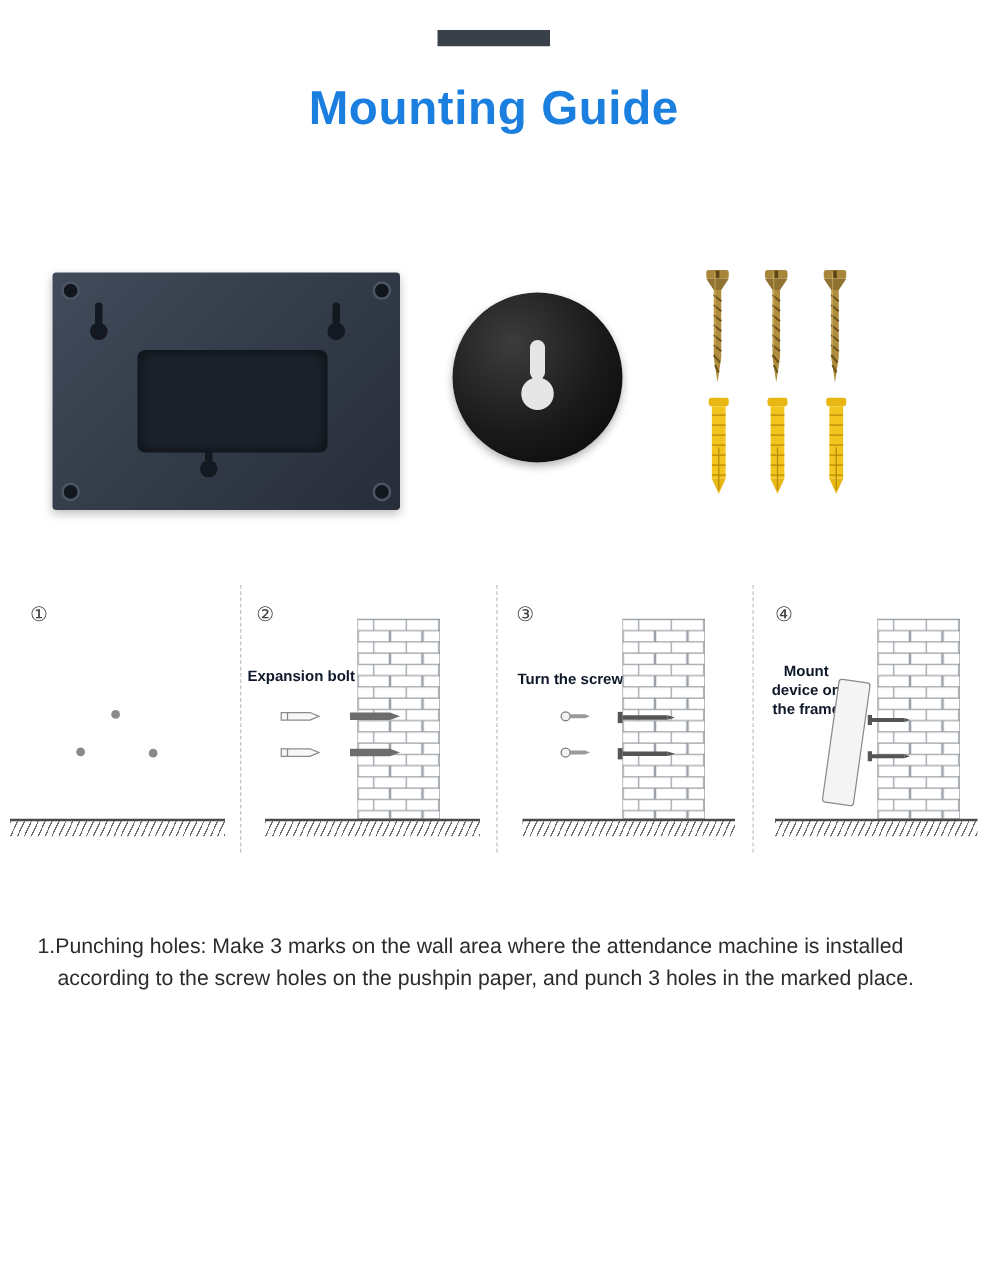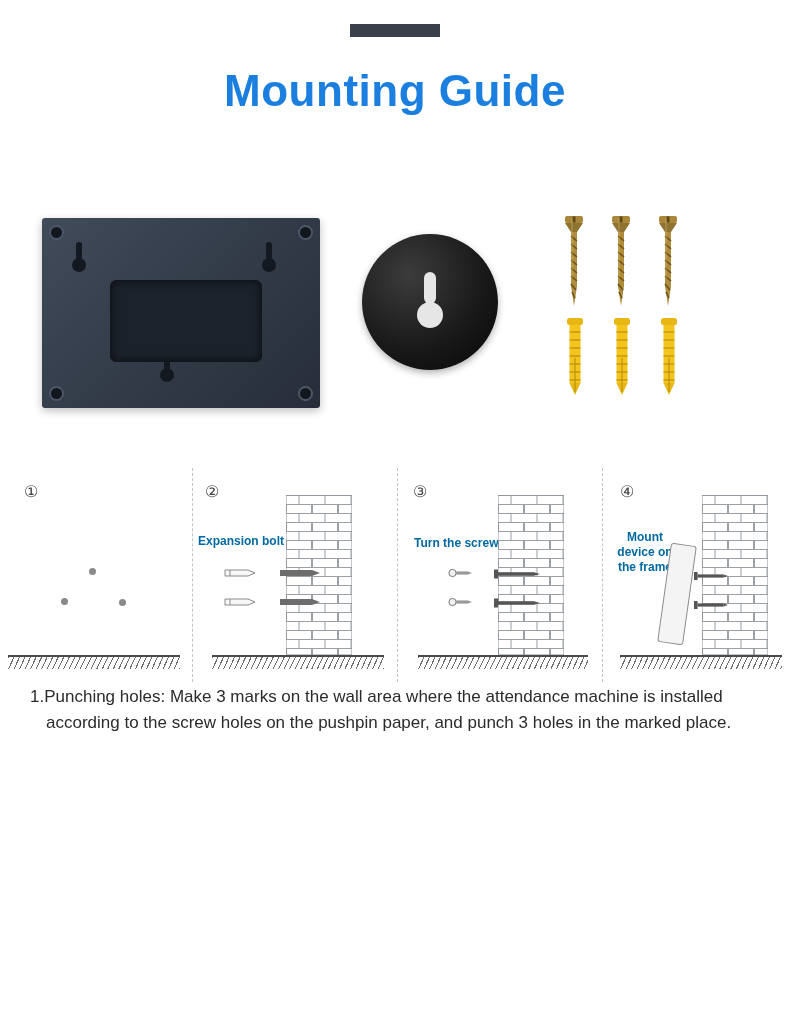--- a/index.html
+++ b/index.html
@@ -4,21 +4,21 @@
 <style>
   html,body{margin:0;padding:0;background:#ffffff;}
   .page{position:relative;width:790px;height:1025px;background:#ffffff;overflow:hidden;
         font-family:"Liberation Sans", sans-serif;}
 
   
   .top-bar{position:absolute;left:350px;top:24px;width:90px;height:13px;background:#3a4049;}
 
   
   .title{position:absolute;left:0;top:66px;width:790px;margin:0;text-align:center;
-         font-size:44px;font-weight:bold;color:#1b7fe0;letter-spacing:0.5px;}
+         font-size:38px;font-weight:bold;color:#1b7fe0;letter-spacing:0.5px;}
 
   
   .plate{position:absolute;left:42px;top:218px;width:278px;height:190px;
          background:linear-gradient(135deg,#414b5a 0%,#343d4a 45%,#272e39 100%);
          box-shadow:0 3px 8px rgba(0,0,0,.25);border-radius:3px;}
   .corner-screw{position:absolute;width:11px;height:11px;border-radius:50%;
                 background:#12161d;border:2px solid #4d5666;}
   .cs-tl{left:7px;top:7px;} .cs-tr{right:7px;top:7px;}
   .cs-bl{left:7px;bottom:7px;} .cs-br{right:7px;bottom:7px;}
   .compartment{position:absolute;left:68px;top:62px;width:150px;height:80px;
@@ -41,41 +41,41 @@
   .sc-1{left:14px;} .sc-2{left:61px;} .sc-3{left:108px;}
   .anchor-svg{position:absolute;top:102px;}
   .an-1{left:17px;} .an-2{left:64px;} .an-3{left:111px;}
 
   
   .steps{position:absolute;left:0;top:462px;width:790px;height:228px;}
   .sep{position:absolute;top:6px;height:214px;width:0;border-left:1px dashed #c3c3c3;}
   .sep1{left:192px;} .sep2{left:397px;} .sep3{left:602px;}
   .badge{position:absolute;font-size:16px;color:#444;}
   .bd-1{left:24px;top:20px;} .bd-2{left:205px;top:20px;} .bd-3{left:413px;top:20px;} .bd-4{left:620px;top:20px;}
-  .step-label{position:absolute;font-size:12px;font-weight:600;color:#0369a1;line-height:15px;}
+  .step-label{position:absolute;font-size:12px;font-weight:600;color:#0f172a;line-height:15px;}
   .lb-2{left:198px;top:72px;width:92px;} .lb-3{left:414px;top:74px;width:92px;} .lb-4{left:608px;top:68px;width:74px;text-align:center;}
   .dot{position:absolute;width:7px;height:7px;border-radius:50%;background:#8a8a8a;}
   .dot-a{left:89px;top:106px;} .dot-b{left:61px;top:136px;} .dot-c{left:119px;top:137px;}
   .ground{position:absolute;height:12px;border-top:2px solid #4a4a4a;
           background:repeating-linear-gradient(115deg,#6d6d6d 0 1px,transparent 1px 5px);}
   .gr-1{left:8px;top:193px;width:172px;} .gr-2{left:212px;top:193px;width:172px;}
   .gr-3{left:418px;top:193px;width:170px;} .gr-4{left:620px;top:193px;width:162px;}
   .wall{position:absolute;top:33px;width:66px;height:160px;}
   .wl-2{left:286px;} .wl-3{left:498px;} .wl-4{left:702px;}
   .fitting{position:absolute;}
   .oa-1{left:224px;top:106px;} .oa-2{left:224px;top:135px;}
   .da-1{left:280px;top:106px;} .da-2{left:280px;top:135px;}
   .os-1{left:448px;top:106px;} .os-2{left:448px;top:135px;}
   .ds-1{left:494px;top:106px;} .ds-2{left:494px;top:135px;}
   .d4-1{left:694px;top:109px;} .d4-2{left:694px;top:138px;}
   .device{position:absolute;left:664px;top:82px;width:24px;height:98px;background:#f4f4f4;
           border:1px solid #8a8a8a;border-radius:3px;transform:rotate(8deg);}
 
   
-  .instructions{position:absolute;left:30px;top:684px;width:736px;margin:0;padding:0;list-style:none;
+  .instructions{position:absolute;left:30px;top:744px;width:736px;margin:0;padding:0;list-style:none;
                 font-size:17px;line-height:26px;color:#2b2b2b;}
   .instructions li{padding-left:16px;text-indent:-16px;margin-bottom:8px;}
 </style>
 </head>
 <body>
 
 <div class="page">
 
   <div class="top-bar"></div>
   <h1 class="title">Mounting Guide</h1>

